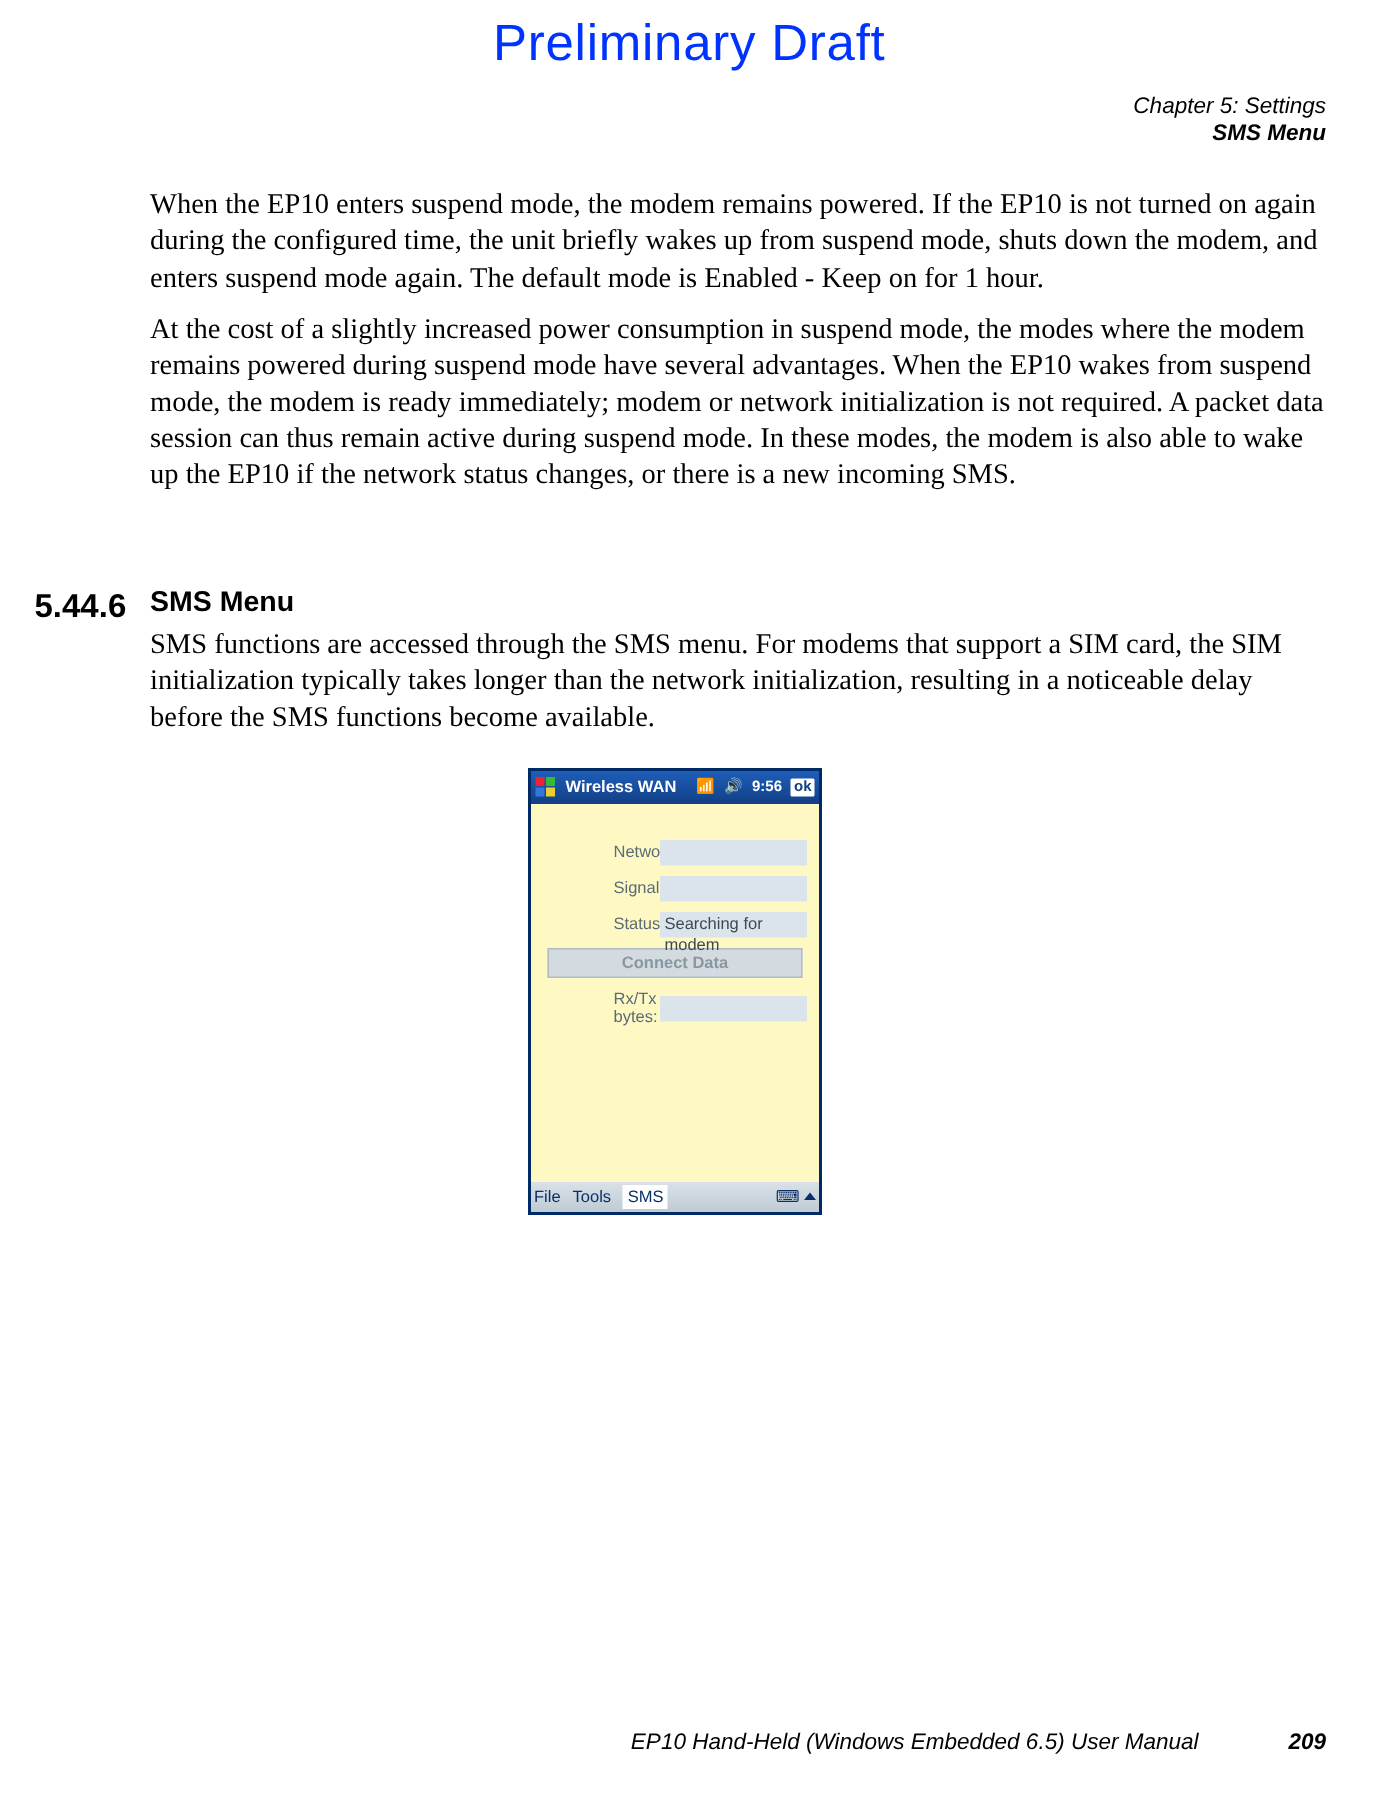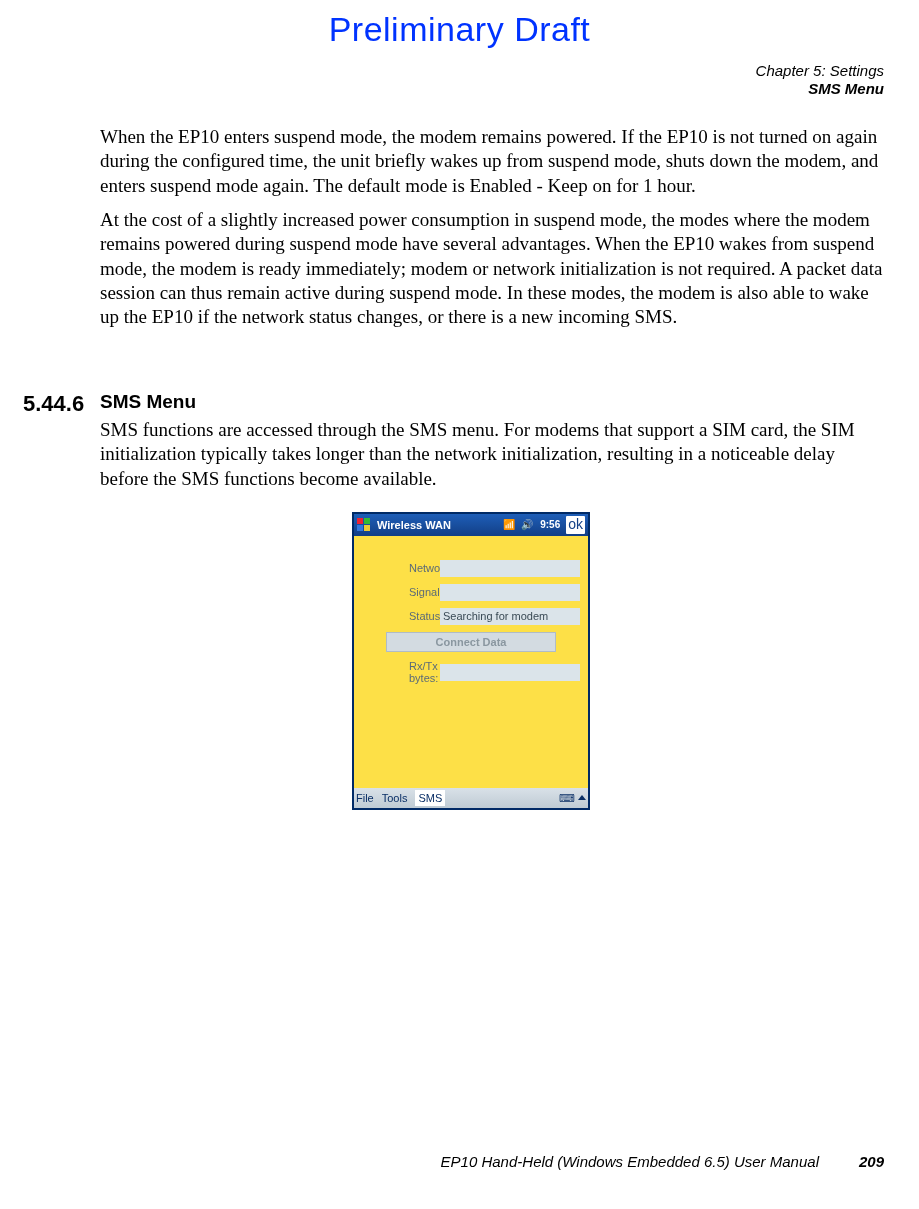--- a/index.html
+++ b/index.html
@@ -64,24 +64,24 @@
     top: 418px;
     left: 100px;
     right: 35px;
   }
 
   
   .device {
     position: absolute;
     top: 512px;
     left: 352px;
-    width: 238px;
+    width: 196px;
     height: 298px;
     border: 2px solid #002a66;
-    background: #fde047;
+    background: #fef9c3;
     font-family: Tahoma, Verdana, Arial, sans-serif;
     font-size: 11px;
   }
   .titlebar {
     height: 22px;
     background: linear-gradient(#1e5eb8, #123f86);
     color: #fff;
     display: flex;
     align-items: center;
     padding: 0 3px;
@@ -90,21 +90,21 @@
   .flag {
     width: 16px; height: 14px; position: relative; margin-right: 4px;
   }
   .flag span { position: absolute; width: 6px; height: 6px; }
   .flag .r { background:#e23; top:0; left:0; }
   .flag .g { background:#3b3; top:0; left:7px; }
   .flag .b { background:#37d; top:7px; left:0; }
   .flag .y { background:#ec3; top:7px; left:7px; }
   .tb-title { flex:1; }
   .tb-icons { display:flex; align-items:center; gap:6px; font-size:10px;}
-  .tb-ok { background:#fff; color:#123f86; padding:0 2px; font-weight:400; border-radius:1px; font-size:14px;}
+  .tb-ok { background:#fff; color:#123f86; padding:0 2px; font-weight:700; border-radius:1px; font-size:10px;}
   .panel { padding: 24px 8px 4px 8px; }
   .row { display:flex; align-items:center; margin-bottom:7px; }
   .row label { width: 56px; color:#5b6b77; font-size:11px;padding-left:47px; }
   .field {
     flex:1; height:17px;
     background:#dbe4ea;
     color:#3a4a55;
     padding:1px 3px;
     font-size:11px;
     margin-left:22px;
@@ -159,21 +159,21 @@
     border-right:4px solid transparent;
     border-bottom:5px solid #0a2f66;
   }
 
   
   .footer {
     position:absolute;
     bottom:38px;
     left:0; right:0;
     display:flex; justify-content:flex-end; align-items:center;
-    gap:40px;
+    gap:60px;
     padding-right:35px;
     font-family: Arial,"Segoe UI", sans-serif;
     font-style: italic;
     font-size:15px;
     padding-left:48px;
   }
   .footer .pg { font-weight:700; }
 </style>
 </head>
 <body>

